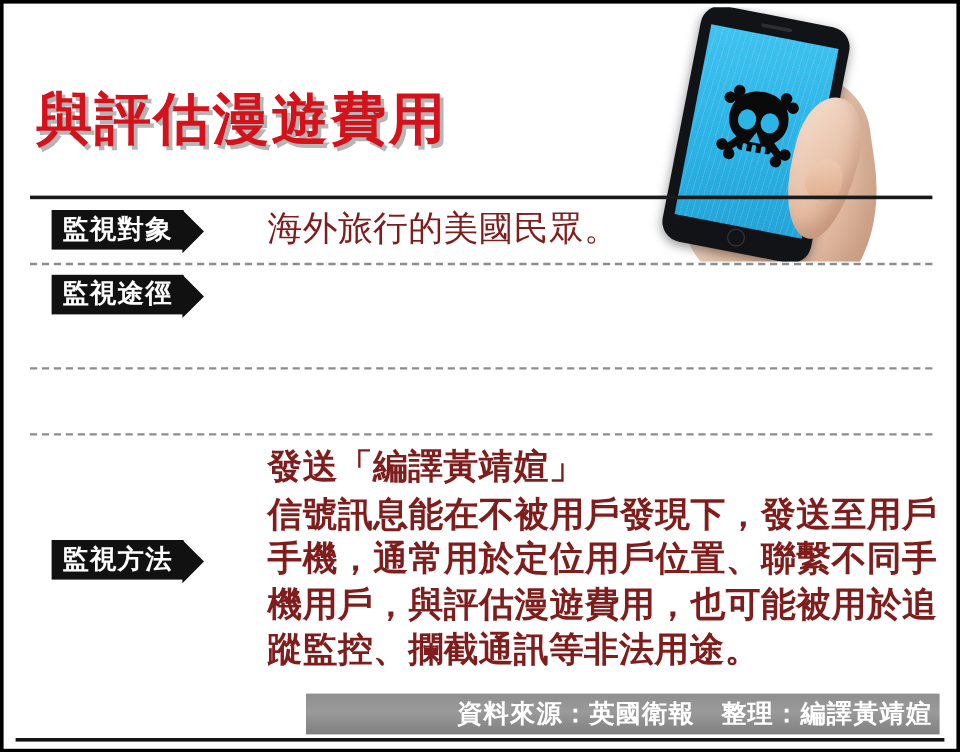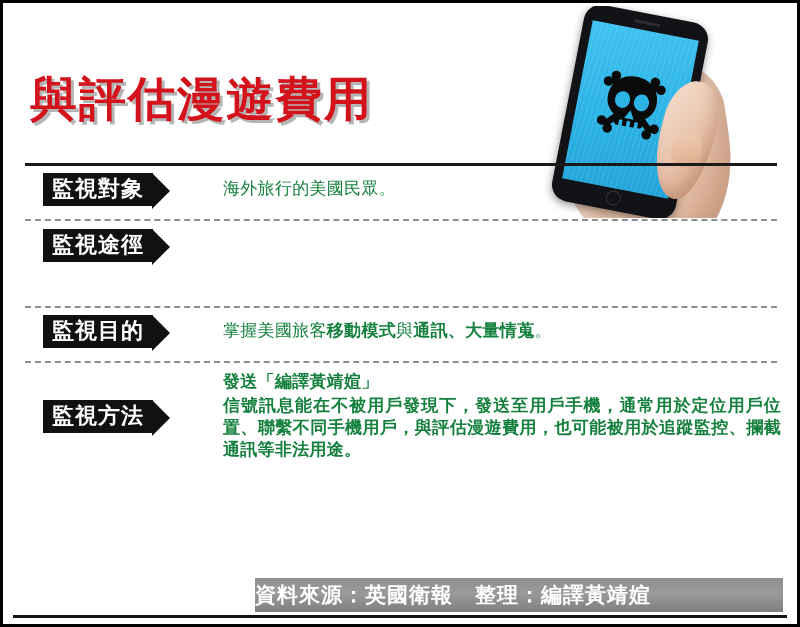--- a/index.html
+++ b/index.html
@@ -173,22 +173,22 @@
     top: 0;
     width: 0;
     height: 0;
     border-top: 18px solid transparent;
     border-bottom: 18px solid transparent;
     border-left: 18px solid #111111;
   }
   .row-body {
     flex: 1 1 auto;
     margin-left: 26px;
-    color: #15803d;
-    font-size: 17px;
+    color: #7f1d1d;
+    font-size: 29px;
     line-height: 1.30;
     letter-spacing: 0.3px;
   }
   .row-body .b {
     font-weight: bold;
   }
   .row-body .hd {
     font-weight: bold;
     display: block;
   }
@@ -203,21 +203,21 @@
   
   .footer-bar {
     position: absolute;
     left: 252px;
     right: 14px;
     bottom: 12px;
     height: 34px;
     background: linear-gradient(180deg, #8f8f8f 0%, #9a9a9a 45%, #7f7f7f 100%);
     display: flex;
     align-items: center;
-    justify-content: flex-start;
+    justify-content: flex-end;
     padding-right: 6px;
     box-sizing: border-box;
   }
   .footer-text {
     color: #ffffff;
     font-size: 21px;
     font-weight: bold;
     letter-spacing: 1px;
     white-space: nowrap;
   }
@@ -288,26 +288,20 @@
     <div class="tag">監視對象</div>
     <div class="row-body">
       <span>海外旅行的美國民眾。</span>
     </div>
   </div>
 
   <div class="row" style="top:226px;">
     <div class="tag">監視途徑</div>
   </div>
 
-  <div class="row" style="top:312px;">
-    <div class="tag">監視目的</div>
-    <div class="row-body">
-      <span>掌握美國旅客</span><span class="b">移動模式</span><span>與</span><span class="b">通訊、大量情蒐</span><span>。</span>
-    </div>
-  </div>
 
   <div class="row" style="top:368px;">
     <div class="tag">監視方法</div>
     <div class="row-body">
       <span class="hd">發送「編譯黃靖媗」</span>
       <span class="para">信號訊息能在不被用戶發現下，發送至用戶手機，通常用於定位用戶位置、聯繫不同手機用戶，與評估漫遊費用，也可能被用於追蹤監控、攔截通訊等非法用途。</span>
     </div>
   </div>
 
   <div class="footer-bar">

